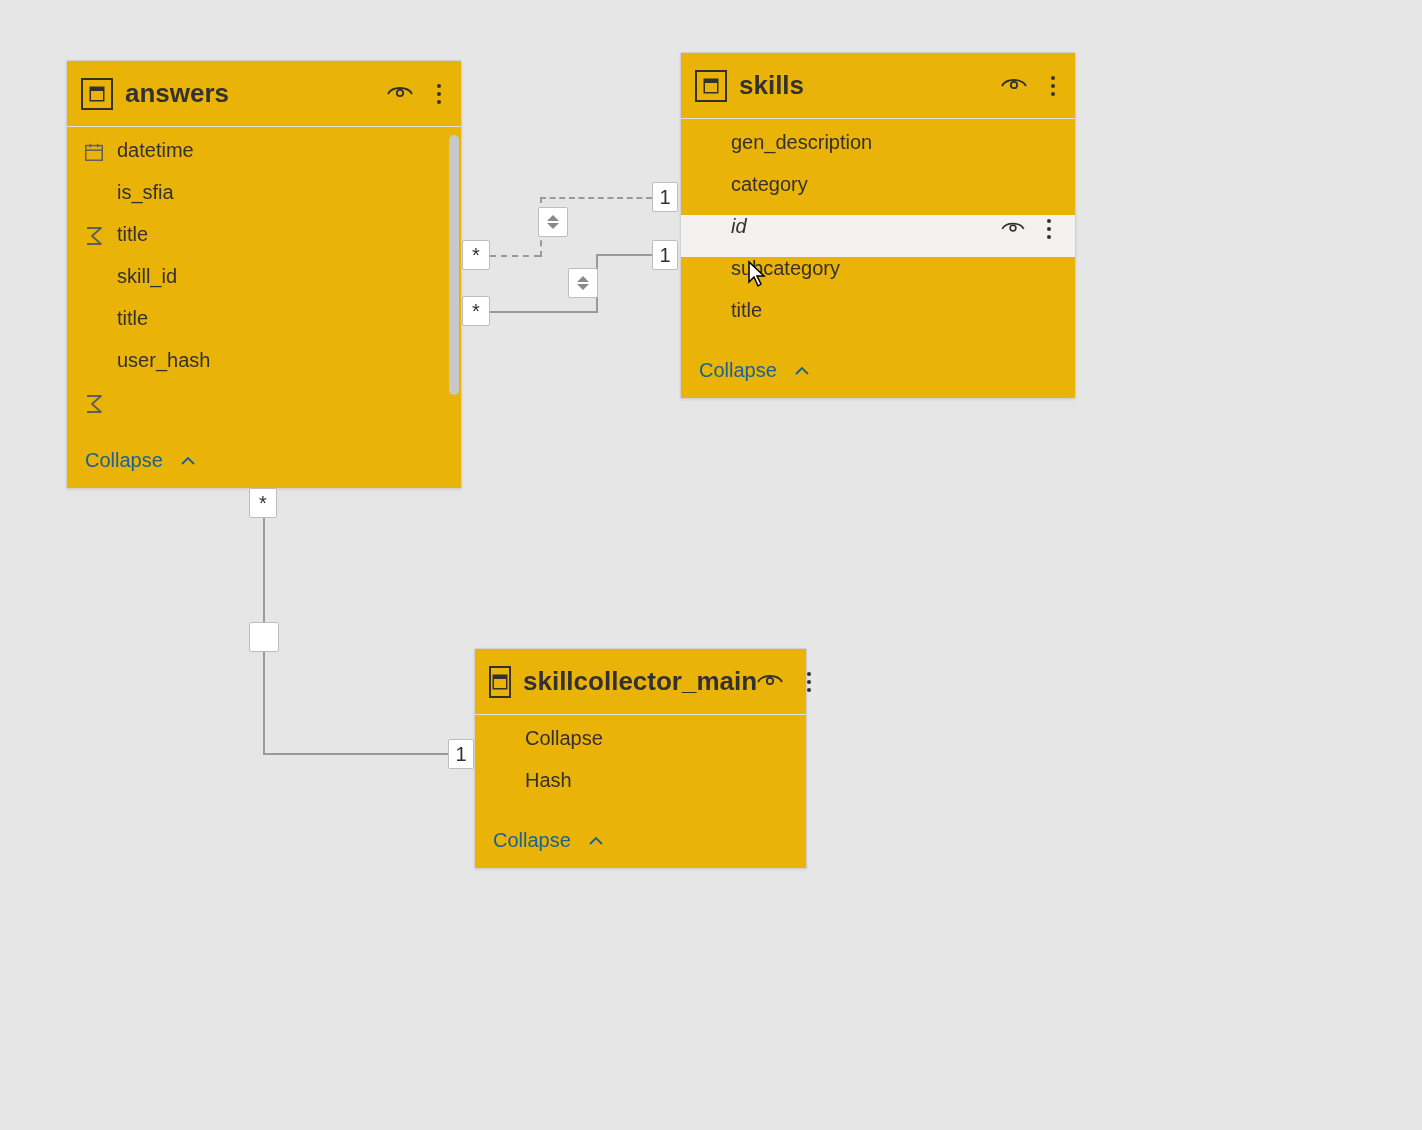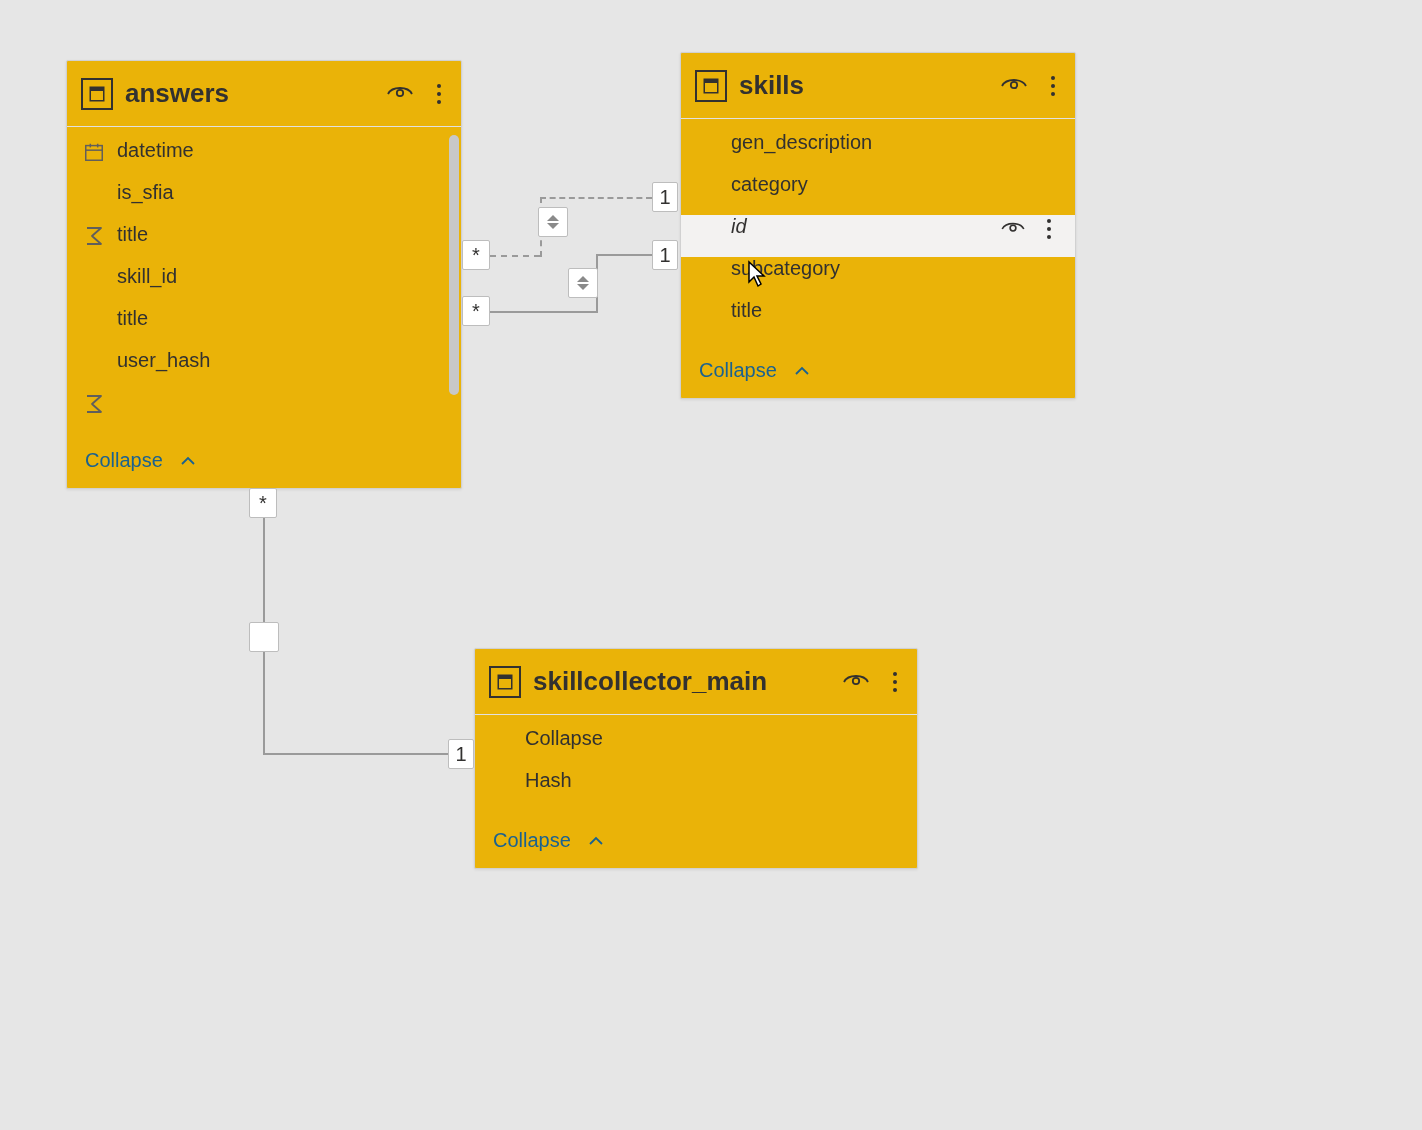--- a/index.html
+++ b/index.html
@@ -300,21 +300,21 @@
     <div class="collapse">
       <span>Collapse</span>
       <span class="chev">
         <svg width="14" height="10" viewBox="0 0 14 10">
             <path d="M1 8 L7 2 L13 8" fill="none" stroke="#1a6290" stroke-width="1.8"></path>
           </svg>
       </span>
     </div>
   </div>
 
-  <div class="table-card" style="left:474px; top:648px; width:444px;">
+  <div class="table-card" style="left:474px; top:648px; width:333px;">
     <div class="table-header">
       <div class="icon-box">
         <svg class="icon-box-inner" viewBox="0 0 24 24">
             <rect x="3" y="3" width="18" height="18" fill="none" stroke="#323130" stroke-width="2"></rect>
             <rect x="3" y="3" width="18" height="5" fill="#323130"></rect>
           </svg>
       </div>
       <div class="table-title">skillcollector_main</div>
       <div class="header-actions">
         <span class="eye-icon">

